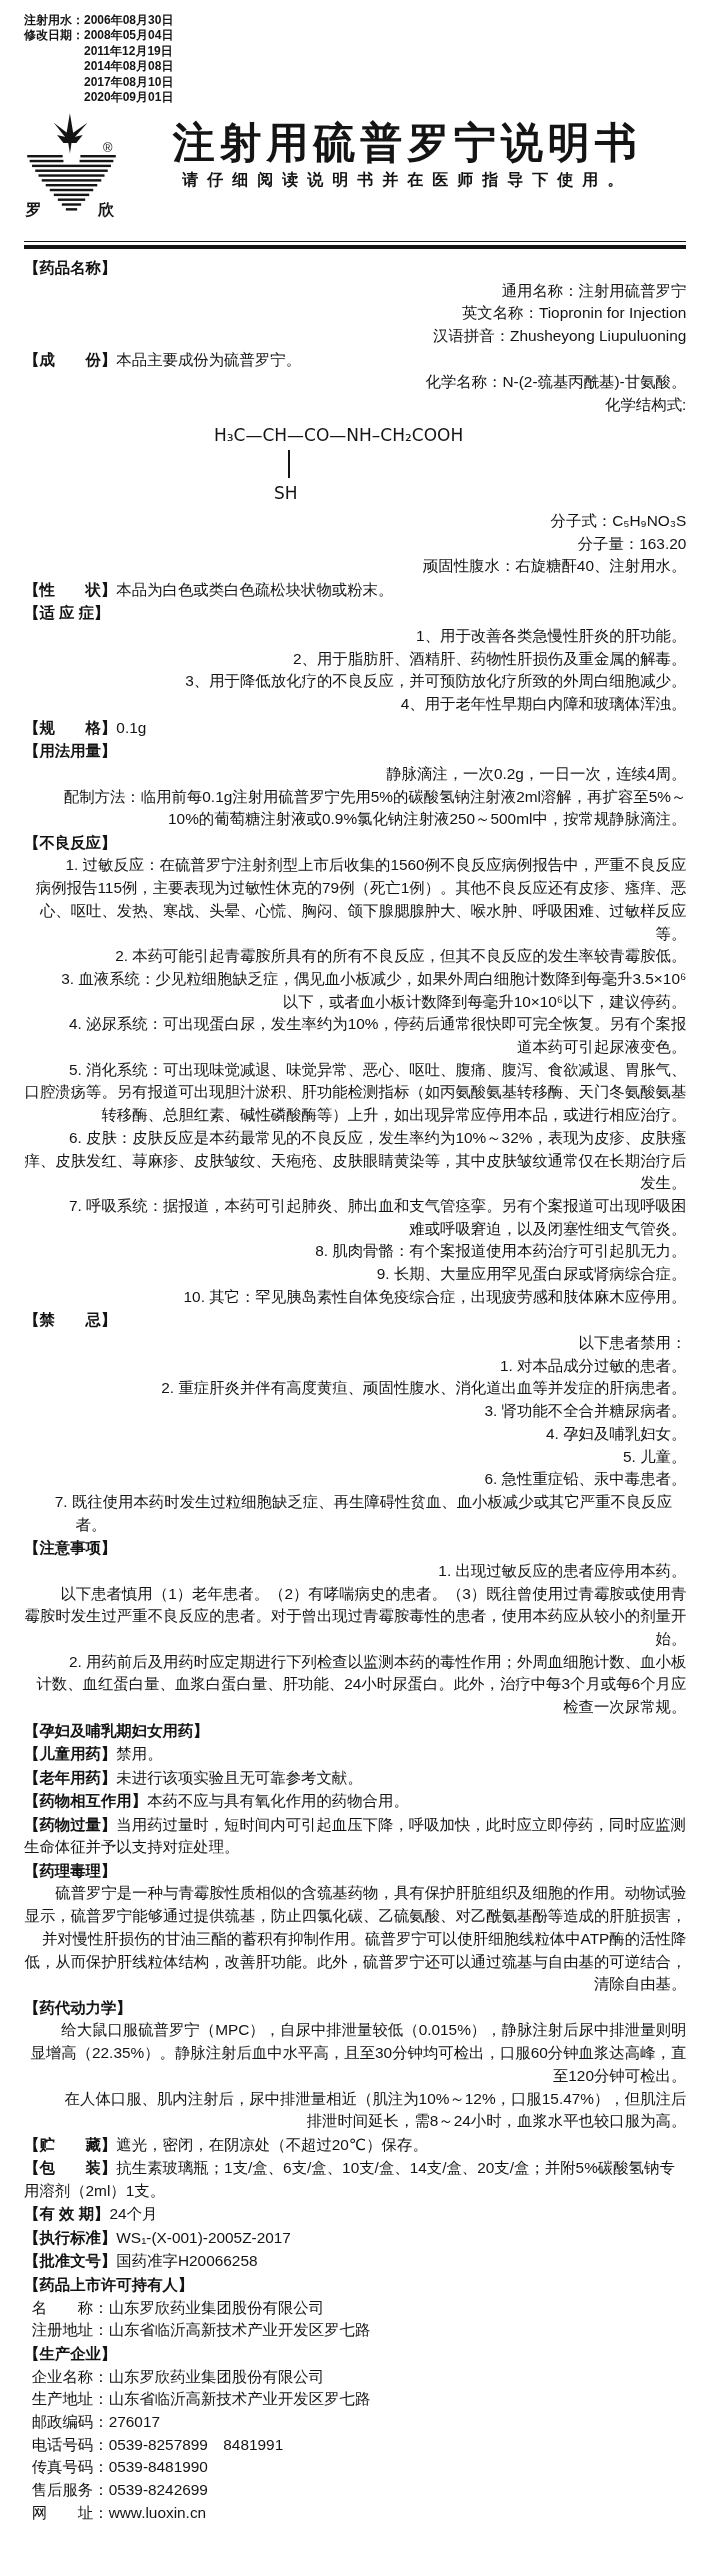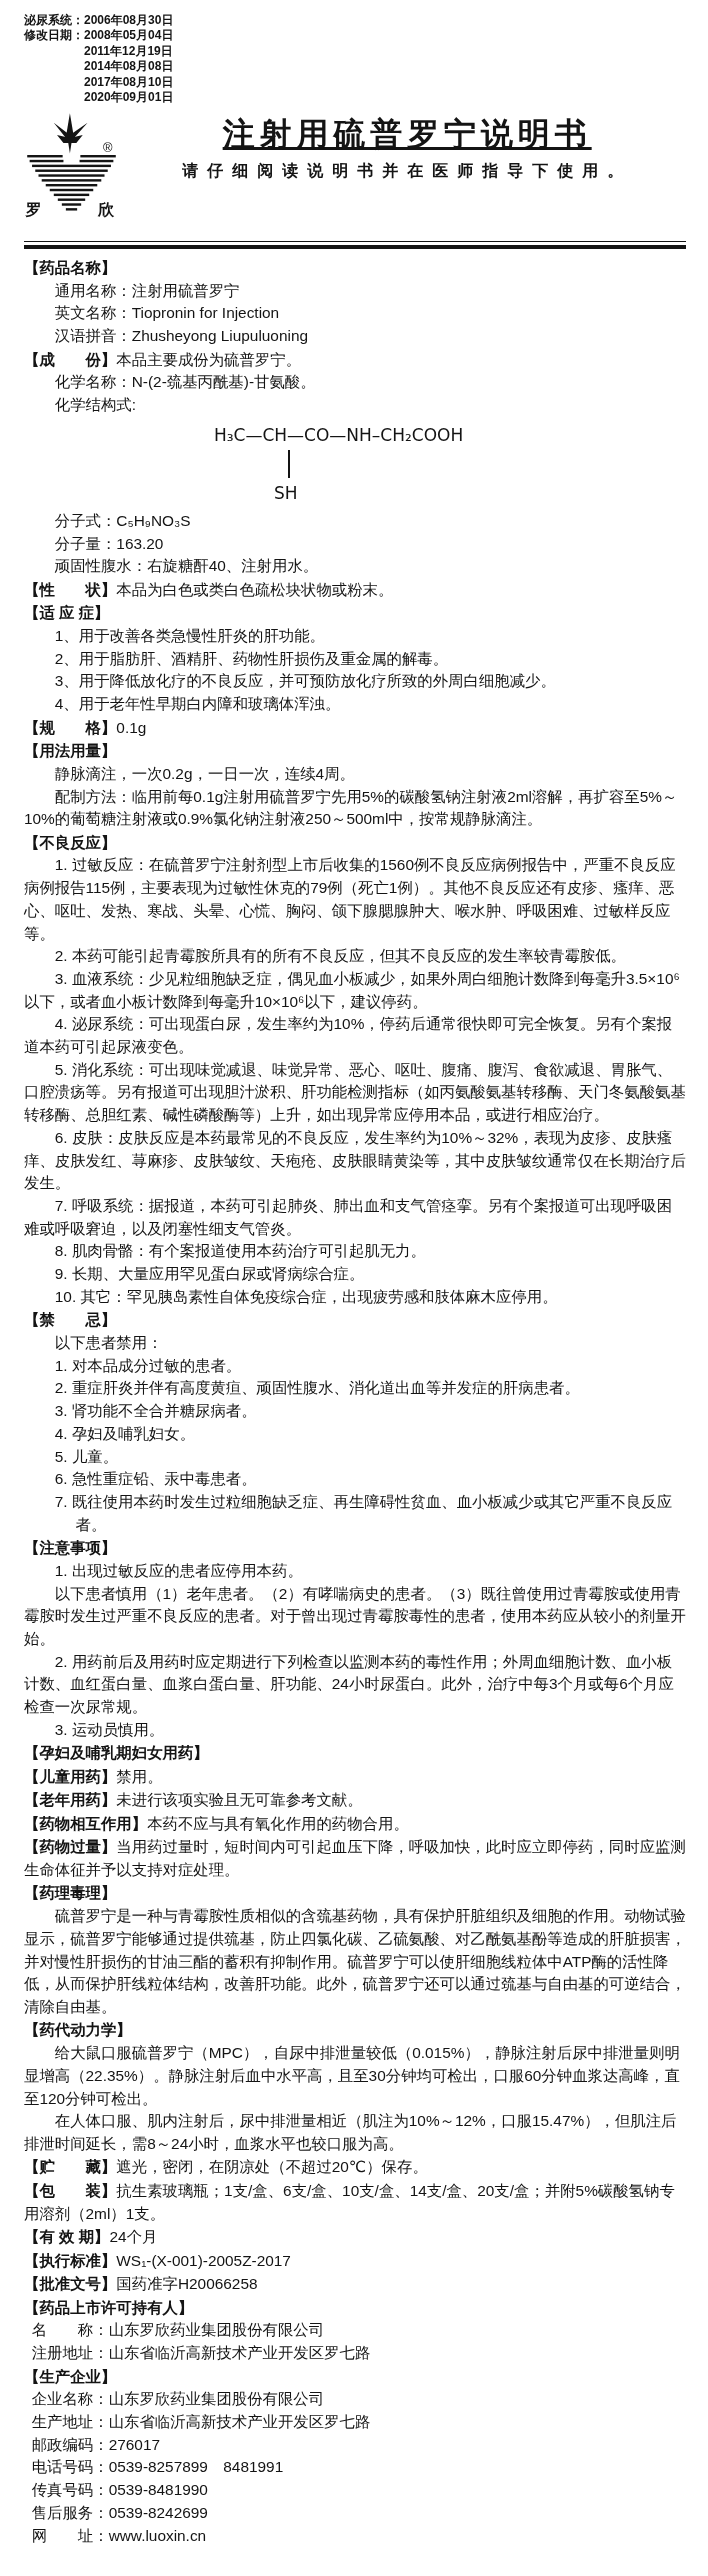--- a/index.html
+++ b/index.html
@@ -10,47 +10,47 @@
   
   .dates{font-size:12px;line-height:15.4px;font-weight:bold;}
   .date-row{display:flex;}
   .date-label{white-space:nowrap;}
   .date-col span{display:block;}
 
   
   .masthead{display:flex;align-items:flex-start;margin-top:8px;}
   .logo-box{width:104px;flex:0 0 104px;}
   .head-center{flex:1;text-align:center;padding-top:1.6px;}
-  .doc-title{margin:0;font-size:32px;line-height:39px;font-weight:bold;letter-spacing:4.9px;text-decoration:underline;}
+  .doc-title{margin:8px;font-size:42px;line-height:39px;font-weight:bold;letter-spacing:4.9px;}
   .doc-subtitle{margin:6.5px 0 0 0;font-size:16px;font-weight:bold;letter-spacing:9px;}
   .rule-thin{border:0;border-top:1.6px solid #141414;margin:11.3px 0 0 0;}
   .rule-thick{border:0;border-top:4.9px solid #141414;margin:3.2px 0 0 0;}
 
   
   .sections{margin-top:8px;}
   .para{margin:0;font-size:15.4px;line-height:22.7px;}
   .sec-line{margin-top:0.8px;}
   .sec-h{font-weight:bold;}
-  .indent{text-indent:2em;}
+  .indent{text-indent:2em;text-align:right;}
   .hang{padding-left:3.35em;text-indent:-1.35em;}
   .contact{text-indent:0.5em;}
 
   
   .formula{margin:6.5px 0 4.9px 190px;font-size:17px;line-height:24px;font-family:"DejaVu Sans",sans-serif;}
   .f-bond{width:1.6px;height:27.5px;background:#141414;margin:3.2px 0 3.2px 74px;}
   .f-branch{margin-left:60px;}
 </style>
 </head>
 <body>
 
 <div class="page">
 
   <div class="dates">
     <div class="date-row">
-      <span class="date-label">泌尿系统：</span>
+      <span class="date-label">注射用水：</span>
       <span>2006年08月30日</span>
     </div>
     <div class="date-row">
       <span class="date-label">修改日期：</span>
       <div class="date-col">
         <span>2008年05月04日</span>
         <span>2011年12月19日</span>
         <span>2014年08月08日</span>
         <span>2017年08月10日</span>
         <span>2020年09月01日</span>
@@ -158,21 +158,20 @@
         <p class="para indent">4. 孕妇及哺乳妇女。</p>
         <p class="para indent">5. 儿童。</p>
         <p class="para indent">6. 急性重症铅、汞中毒患者。</p>
         <p class="para hang">7. 既往使用本药时发生过粒细胞缺乏症、再生障碍性贫血、血小板减少或其它严重不良反应者。</p>
       </div>
       <div class="section">
         <p class="para sec-line"><b class="sec-h">【注意事项】</b></p>
         <p class="para indent">1. 出现过敏反应的患者应停用本药。</p>
         <p class="para indent">以下患者慎用（1）老年患者。（2）有哮喘病史的患者。（3）既往曾使用过青霉胺或使用青霉胺时发生过严重不良反应的患者。对于曾出现过青霉胺毒性的患者，使用本药应从较小的剂量开始。</p>
         <p class="para indent">2. 用药前后及用药时应定期进行下列检查以监测本药的毒性作用；外周血细胞计数、血小板计数、血红蛋白量、血浆白蛋白量、肝功能、24小时尿蛋白。此外，治疗中每3个月或每6个月应检查一次尿常规。</p>
-        <p class="para indent">3. 运动员慎用。</p>
       </div>
       <div class="section">
         <p class="para sec-line"><b class="sec-h">【孕妇及哺乳期妇女用药】</b></p>
       </div>
       <div class="section">
         <p class="para sec-line"><b class="sec-h">【儿童用药】</b><span>禁用。</span></p>
       </div>
       <div class="section">
         <p class="para sec-line"><b class="sec-h">【老年用药】</b><span>未进行该项实验且无可靠参考文献。</span></p>
       </div>

